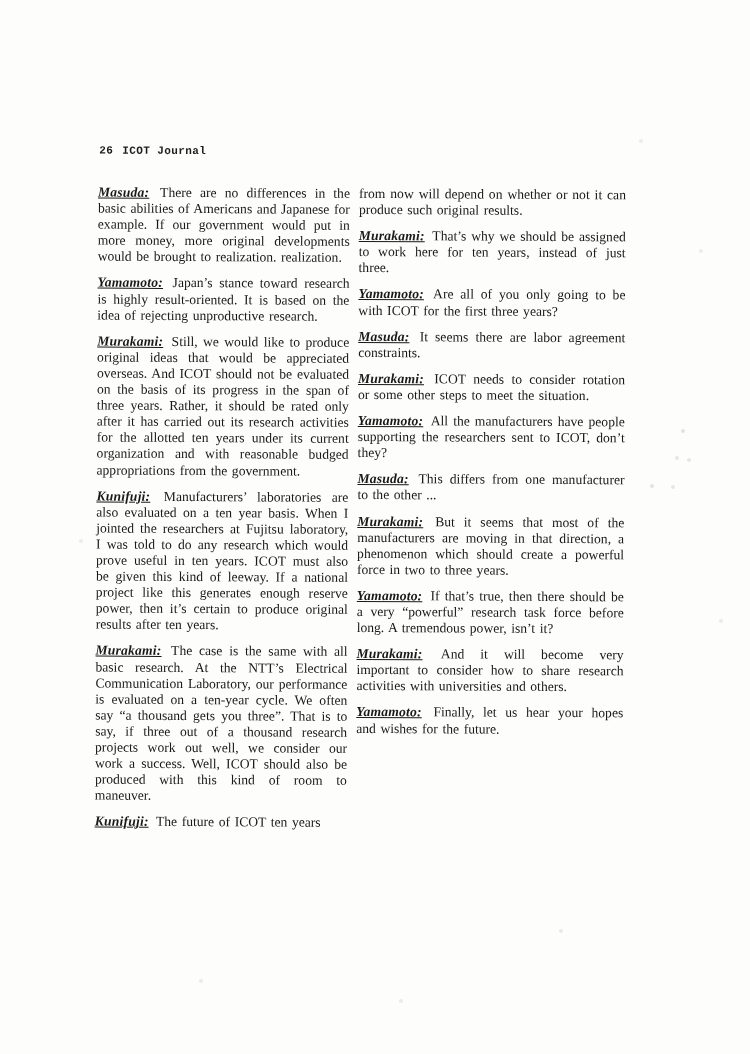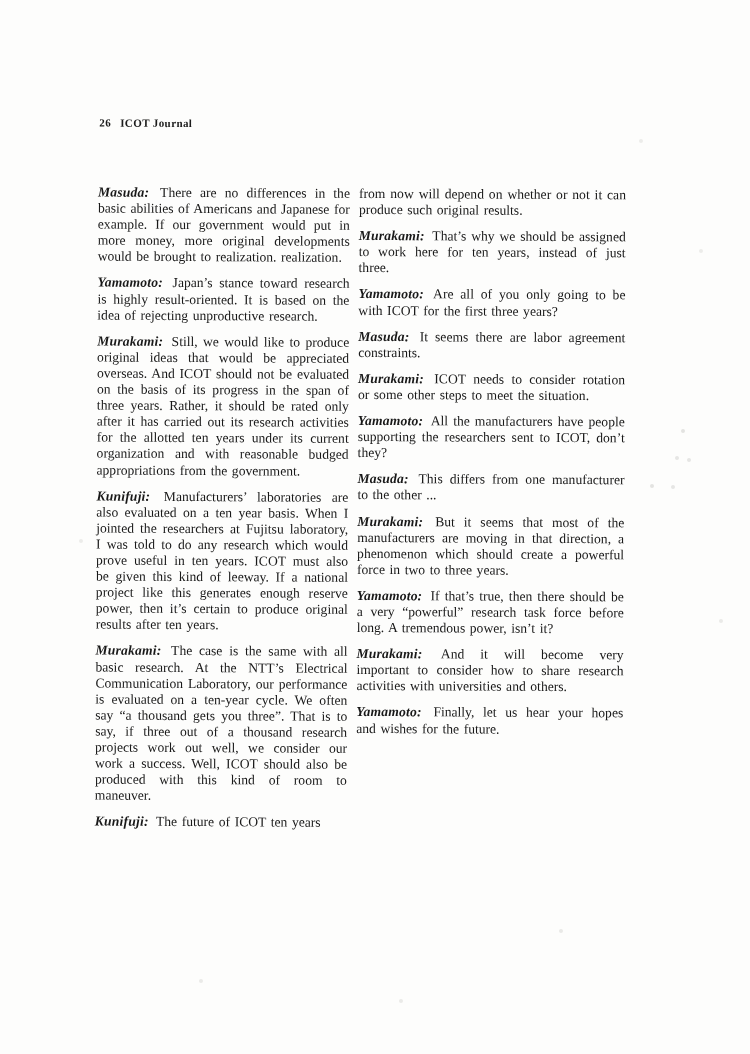--- a/index.html
+++ b/index.html
@@ -39,22 +39,22 @@
   }
   .sheet {
     position: absolute;
     inset: 0;
     transform: rotate(0.3deg);
     transform-origin: 50% 0;
   }
   .page-header {
     position: absolute;
     left: 100px;
-    top: 118px;
-    font-family: Liberation Serif, serif;
+    top: 146px;
+    font-family: Liberation Mono, monospace;
     font-weight: bold;
     font-size: 11px;
     letter-spacing: 0.4px;
     color: #1c1c1c;
   }
   .page-header .journal {
     margin-left: 9px;
   }
   .col {
     position: absolute;
@@ -66,20 +66,21 @@
     color: #191919;
   }
   .col-left  { left: 99px;  width: 252px; }
   .col-right { left: 360px; width: 267px; }
   .para { margin: 0 0 10px 0; }
   .speaker {
     font-weight: bold;
     font-style: italic;
     padding-right: 3px;
     letter-spacing: 0.2px;
+    text-decoration: underline;
   }
 </style>
 </head>
 <body>
 
 <div class="page">
   <div class="scan-noise"></div>
   <div class="sheet">
 
     <header class="page-header">

